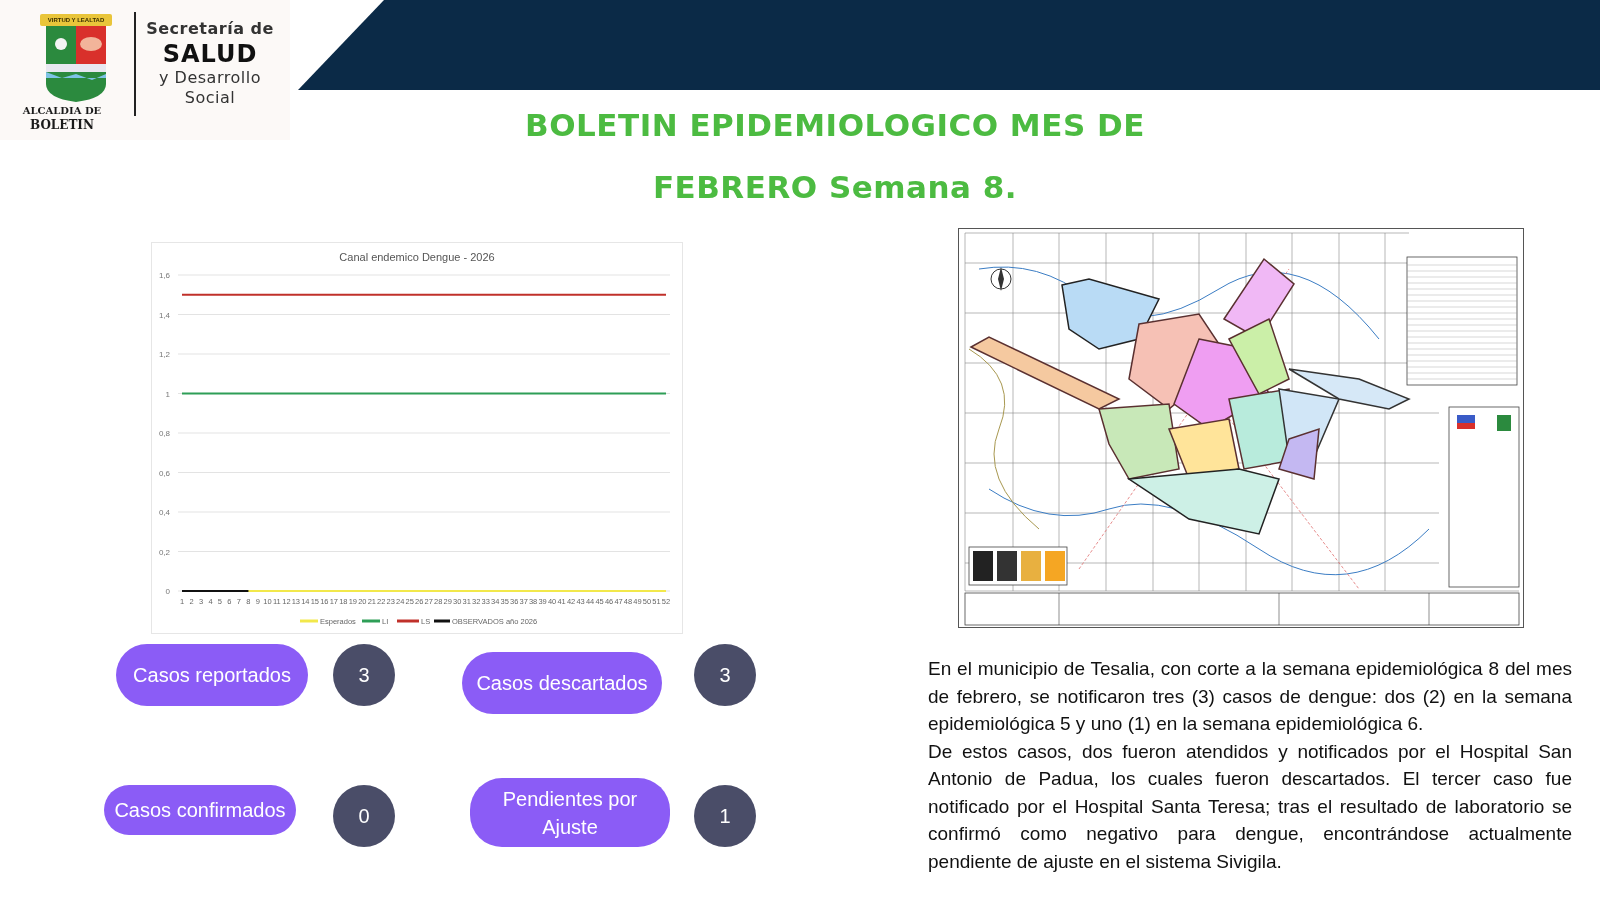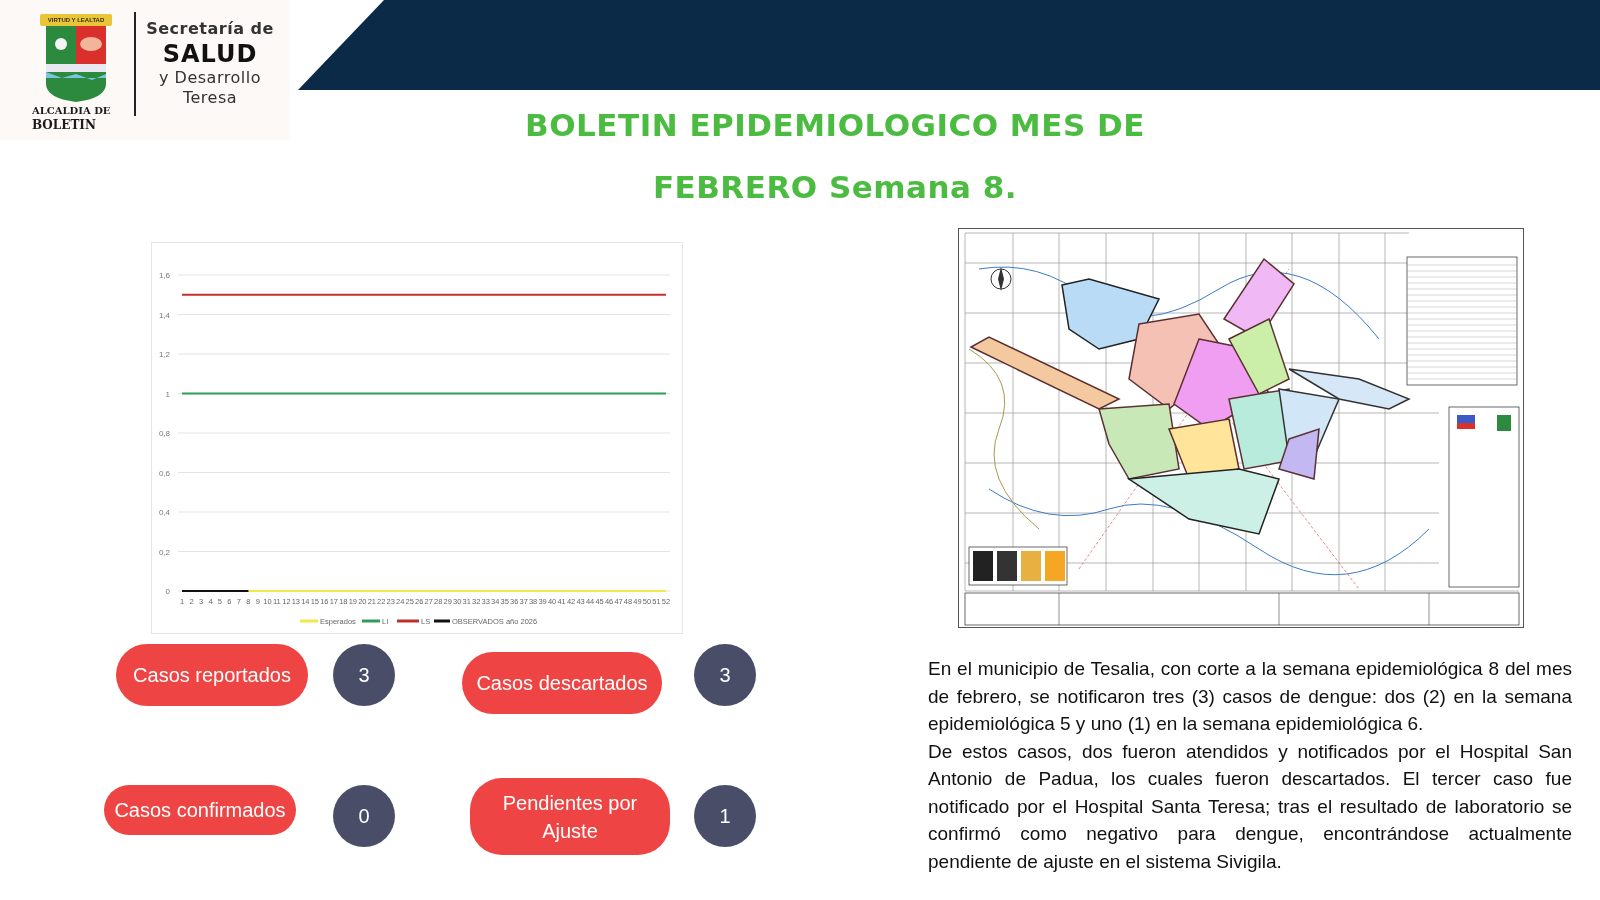--- a/index.html
+++ b/index.html
@@ -2,39 +2,39 @@
 <html><head>
 <meta charset="utf-8">
 <style>
   html, body { margin:0; padding:0; }
   body { width:1600px; height:900px; background:#ffffff; position:relative; overflow:hidden; font-family:"Liberation Sans", sans-serif; }
 
   
   .logo-block { position:absolute; left:0; top:0; width:290px; height:140px; background:#fcf9f7; }
   .shield { position:absolute; left:42px; top:14px; width:68px; height:88px; }
   .shield-motto { position:absolute; left:40px; top:14px; width:72px; height:12px; background:#e9c53a; border-radius:2px; font-size:6px; color:#3a2f00; text-align:center; line-height:12px; font-weight:bold; }
-  .alcaldia { position:absolute; left:32px; top:104px; width:108px; font-family:"DejaVu Serif", serif; font-weight:bold; font-size:10px; line-height:14px; color:#1b1b1b; }
+  .alcaldia { position:absolute; left:8px; top:104px; width:108px; text-align:center; font-family:"DejaVu Serif", serif; font-weight:bold; font-size:10px; line-height:14px; color:#1b1b1b; }
   .alcaldia .big { font-size:12px; }
   .divider { position:absolute; left:134px; top:12px; width:2px; height:104px; background:#222; }
   .secretaria { position:absolute; left:140px; top:18px; width:140px; text-align:center; color:#333; font-family:"DejaVu Sans", sans-serif; }
   .secretaria .l1 { font-size:16px; line-height:22px; letter-spacing:0.5px;font-weight:bold; }
   .secretaria .l2 { font-size:24px; font-weight:bold; line-height:28px; letter-spacing:1px; color:#111; }
   .secretaria .l3 { font-size:16px; line-height:20px; letter-spacing:0.5px; }
 
   .banner { position:absolute; left:0; top:0; width:1600px; height:90px; }
 
   .title { position:absolute; left:330px; top:94px; width:1010px; text-align:center; color:#4cbb41; font-family:"DejaVu Sans", sans-serif; font-weight:bold; font-size:31px; line-height:62px; letter-spacing:0.5px; }
 
   
   .chart-card { position:absolute; left:151px; top:242px; width:530px; height:390px; background:#fff; border:1px solid #e6e6e6; }
   .chart-title { position:absolute; left:0; top:8px; width:100%; text-align:center; font-size:11px; color:#555; }
   .chart-svg { position:absolute; left:0; top:0; }
 
   
-  .pill { position:absolute; background:#ef4444; color:#fff; border-radius:32px; display:flex; align-items:center; justify-content:center; text-align:center; font-size:20px; line-height:28px; }
+  .pill { position:absolute; background:#8b5cf6; color:#fff; border-radius:32px; display:flex; align-items:center; justify-content:center; text-align:center; font-size:20px; line-height:28px; }
   .circle { position:absolute; background:#4a4d68; color:#fff; border-radius:50%; display:flex; align-items:center; justify-content:center; font-size:20px; }
 
   
   .map-card { position:absolute; left:958px; top:228px; width:564px; height:398px; background:#fff; border:1px solid #555; }
 
   
   .para { position:absolute; left:928px; top:655px; width:644px; font-size:19px; line-height:27.5px; color:#111; text-align:justify; }
   .para p { margin:0; }
 </style>
 </head>
@@ -57,21 +57,21 @@
   <div class="shield-motto">VIRTUD Y LEALTAD</div>
   <div class="alcaldia">
     <div>ALCALDIA DE</div>
     <div class="big">BOLETIN</div>
   </div>
   <div class="divider"></div>
   <div class="secretaria">
     <div class="l1">Secretaría de</div>
     <div class="l2">SALUD</div>
     <div class="l3">y Desarrollo</div>
-    <div class="l3">Teresa</div>
+    <div class="l3">Social</div>
   </div>
 </div>
 
 <div class="title">
   <div>BOLETIN EPIDEMIOLOGICO MES DE</div>
   <div>FEBRERO Semana 8.</div>
 </div>
 
 <div class="chart-card">
   <svg class="chart-svg" id="chart-svg" width="530" height="390">
@@ -151,20 +151,21 @@
       <polyline points="30,348 39.490196078431374,348 48.98039215686275,348 58.470588235294116,348 67.9607843137255,348 77.45098039215686,348 86.94117647058823,348 96.43137254901961,348" fill="none" stroke="#111111" stroke-width="2.2"></polyline>
       <line x1="148" y1="378" x2="166" y2="378" stroke="#f2e84b" stroke-width="3"></line>
       <text x="168" y="381" font-size="7.5" fill="#666" font-family="Liberation Sans, sans-serif">Esperados</text>
       <line x1="210" y1="378" x2="228" y2="378" stroke="#2e9e57" stroke-width="3"></line>
       <text x="230" y="381" font-size="7.5" fill="#666" font-family="Liberation Sans, sans-serif">LI</text>
       <line x1="245" y1="378" x2="267" y2="378" stroke="#c0302a" stroke-width="3"></line>
       <text x="269" y="381" font-size="7.5" fill="#666" font-family="Liberation Sans, sans-serif">LS</text>
       <line x1="282" y1="378" x2="298" y2="378" stroke="#111111" stroke-width="3"></line>
       <text x="300" y="381" font-size="7.5" fill="#666" font-family="Liberation Sans, sans-serif">OBSERVADOS año 2026</text>
     </svg>
+  <div class="chart-title">Canal endemico Dengue - 2026</div>
 </div>
 
 <div class="pill" style="left:116px;top:644px;width:192px;height:62px;">
     <span>Casos reportados</span>
   </div>
 <div class="circle" style="left:333px;top:644px;width:62px;height:62px;">
     <span>3</span>
   </div>
 
 <div class="pill" style="left:462px;top:644px;width:200px;height:62px;margin-top:8px;">
@@ -174,21 +175,21 @@
     <span>3</span>
   </div>
 
 <div class="pill" style="left:104px;top:785px;width:192px;height:50px;">
     <span>Casos confirmados</span>
   </div>
 <div class="circle" style="left:333px;top:785px;width:62px;height:62px;">
     <span>0</span>
   </div>
 
-<div class="pill" style="left:470px;top:778px;width:200px;height:77px;padding:0 24px;box-sizing:border-box;">
+<div class="pill" style="left:470px;top:778px;width:200px;height:69px;padding:0 24px;box-sizing:border-box;">
     <span>Pendientes por Ajuste</span>
   </div>
 <div class="circle" style="left:694px;top:785px;width:62px;height:62px;">
     <span>1</span>
   </div>
 
 <div class="map-card">
   <svg width="564" height="398" viewBox="0 0 564 398">
     <rect x="0" y="0" width="564" height="398" fill="#fff"></rect>
     <g stroke="#888" stroke-width="0.6">

